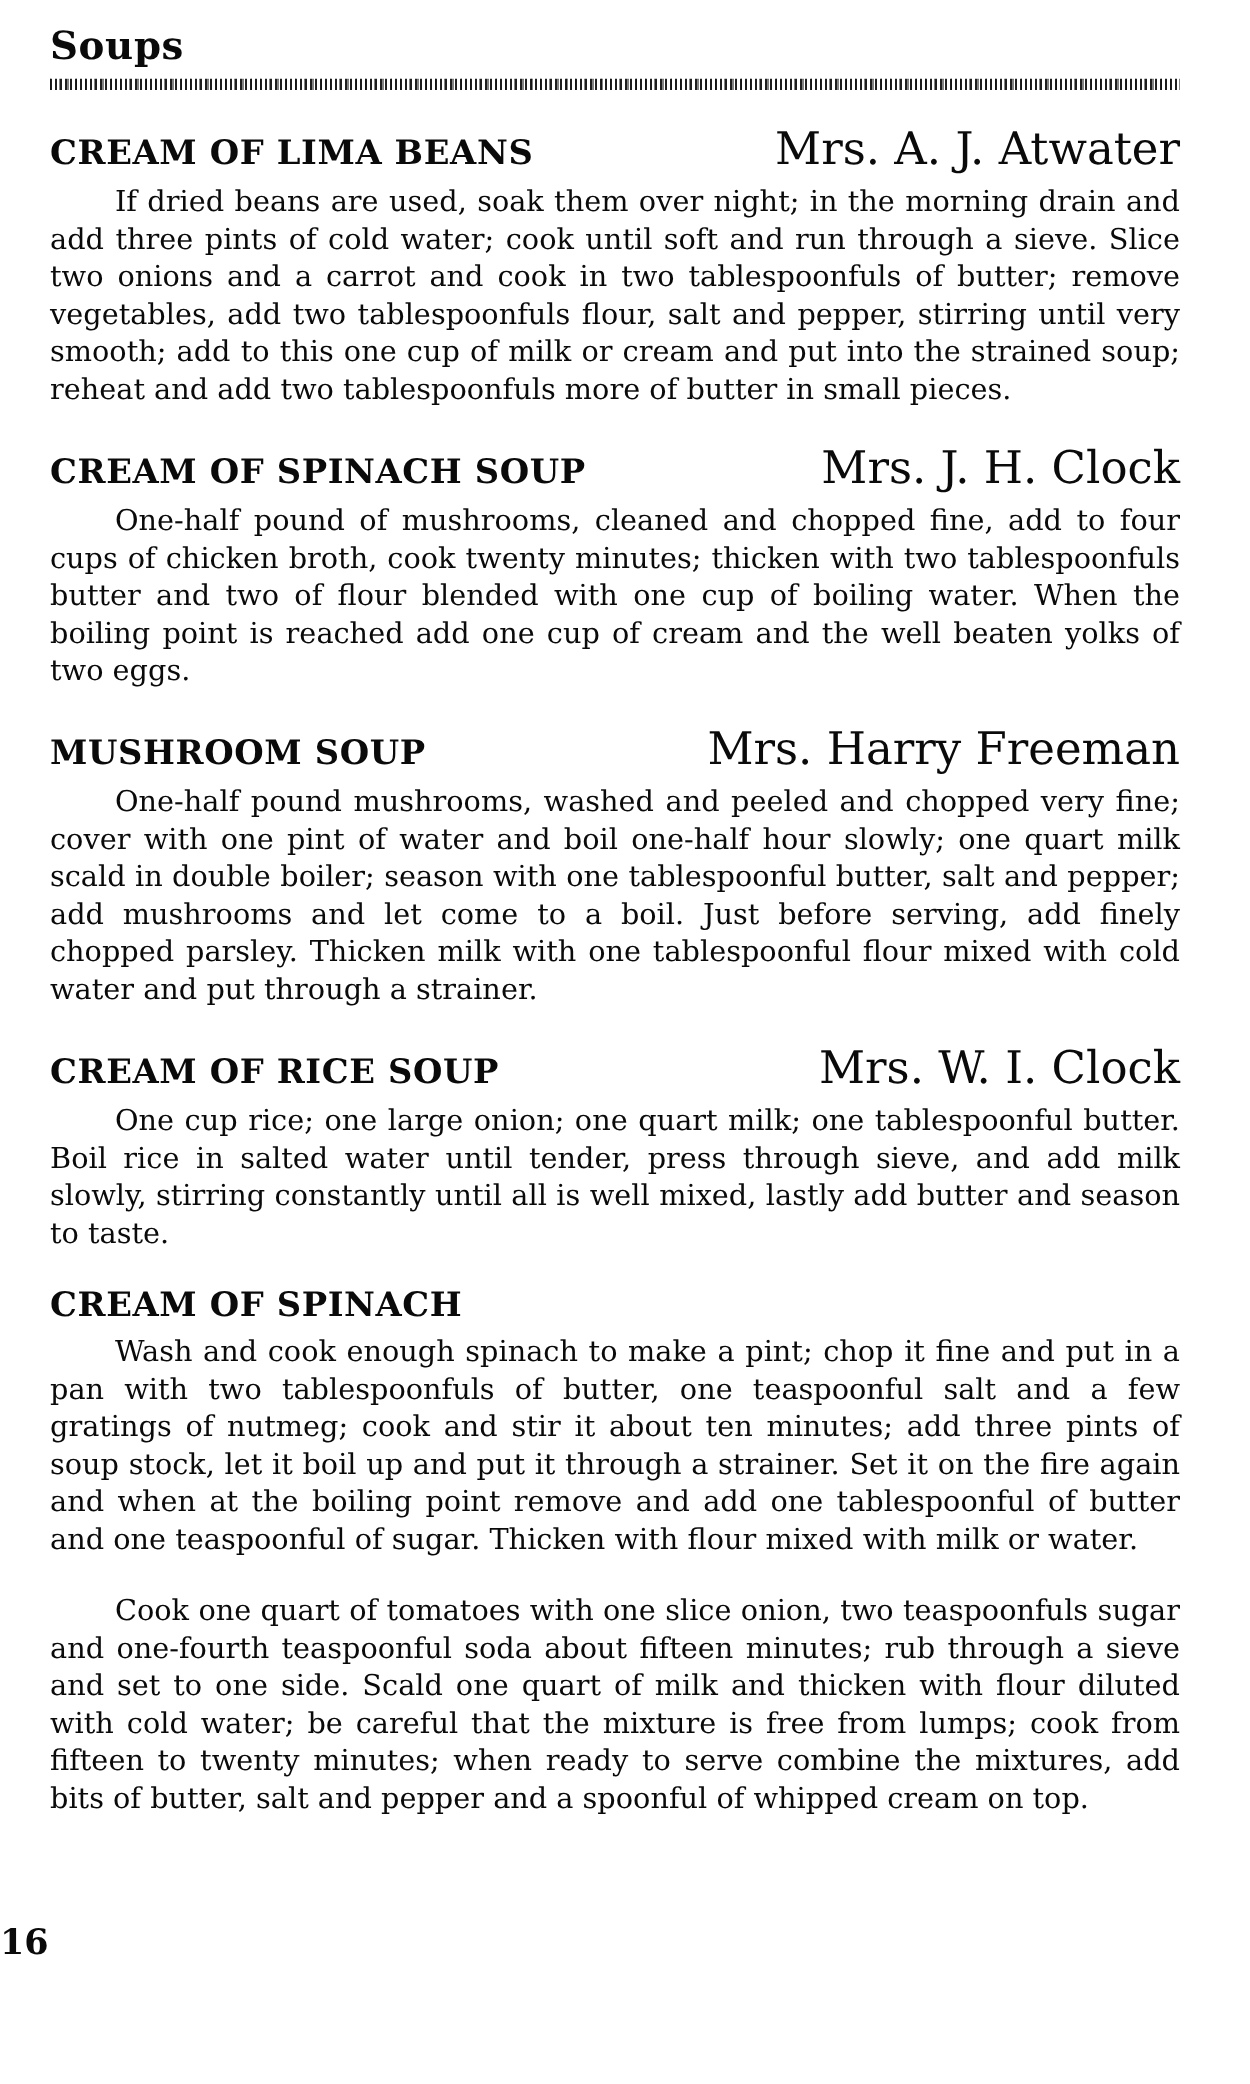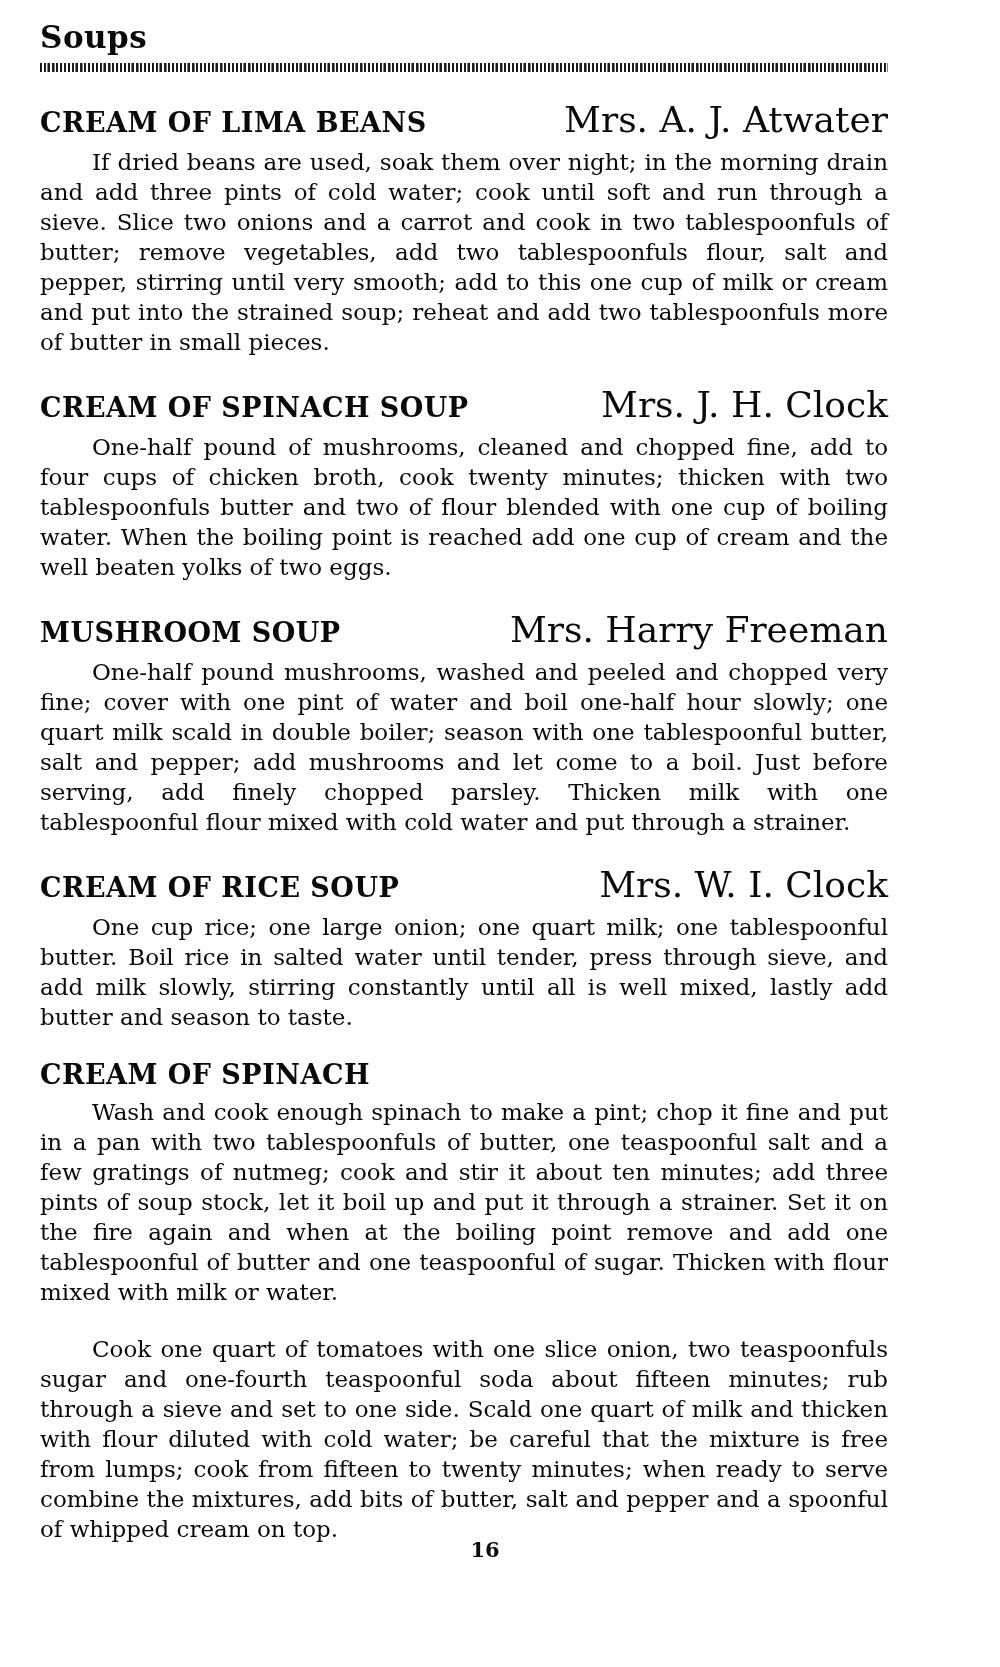--- a/index.html
+++ b/index.html
@@ -12,21 +12,21 @@
     padding: 0;
     background: var(--paper);
   }
   .page {
     position: relative;
     width: 1000px;
     min-height: 1667px;
     background: var(--paper);
     color: var(--ink);
     font-family: "DejaVu Serif", "Liberation Serif", serif;
-    padding: 20px 112px 0 40px;
+    padding: 20px 56px 0 40px;
   }
   .running-head {
     font-size: 31px;
     font-weight: bold;
     letter-spacing: 0.5px;
     line-height: 1.1;
     margin: 0;
   }
   .decorative-rule {
     margin-top: 9px;
@@ -57,22 +57,21 @@
     font-size: 23px;
     line-height: 30px;
     text-align: justify;
     text-indent: 52px;
   }
   .page-number {
     position: absolute;
     top: 1537px;
     left: 0;
     right: 30px;
-    text-align: center;
-    font-size: 21px;
+    font-size: 28px;
     font-weight: bold;
   }
 </style>
 </head>
 <body>
 
 <div class="page">
 
   <header>
     <h1 class="running-head">Soups</h1>

